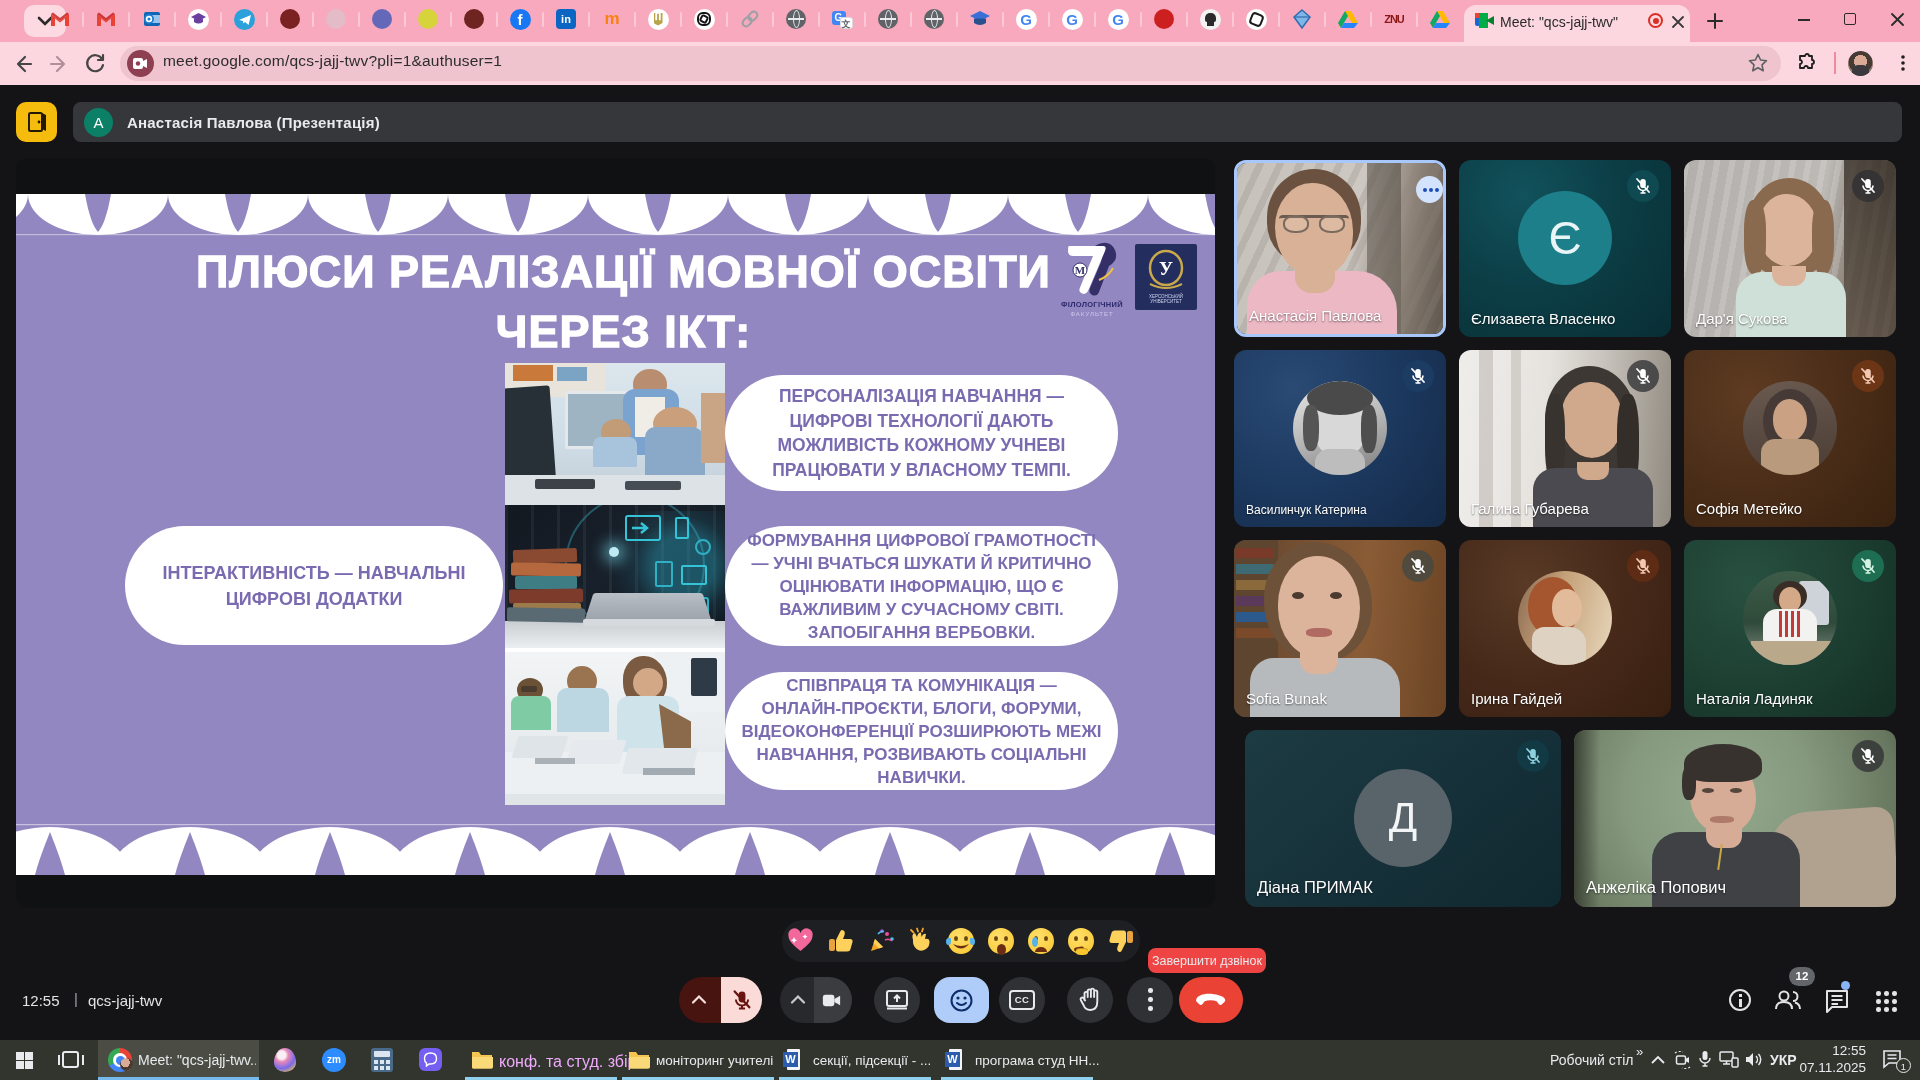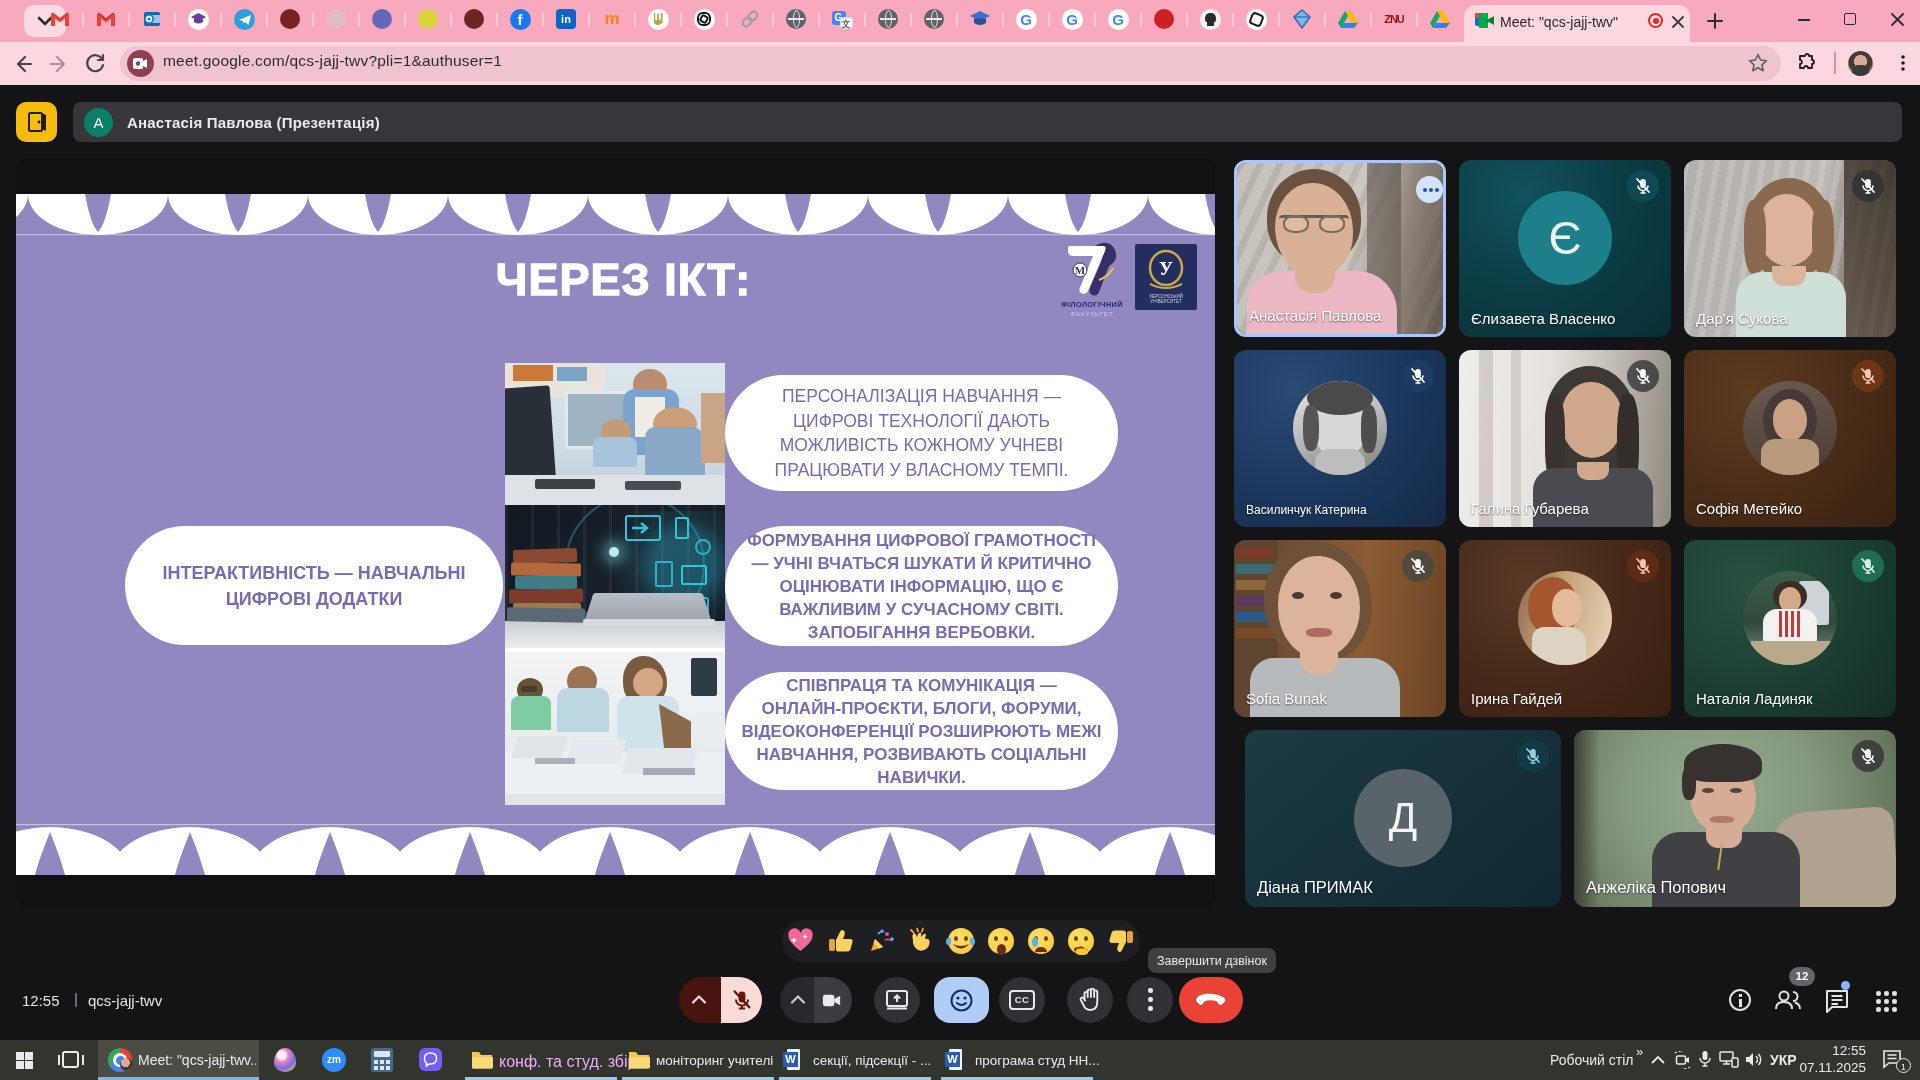--- a/index.html
+++ b/index.html
@@ -306,27 +306,28 @@
         <ellipse cx="734" cy="51" rx="80" ry="48" fill="#fff"></ellipse>
         <path d="M719 51 C724 32 731 16 734 8 C737 16 744 32 749 51 Z" fill="#9287c0"></path>
         <ellipse cx="874" cy="51" rx="80" ry="48" fill="#fff"></ellipse>
         <path d="M859 51 C864 32 871 16 874 8 C877 16 884 32 889 51 Z" fill="#9287c0"></path>
         <ellipse cx="1014" cy="51" rx="80" ry="48" fill="#fff"></ellipse>
         <path d="M999 51 C1004 32 1011 16 1014 8 C1017 16 1024 32 1029 51 Z" fill="#9287c0"></path>
         <ellipse cx="1154" cy="51" rx="80" ry="48" fill="#fff"></ellipse>
         <path d="M1139 51 C1144 32 1151 16 1154 8 C1157 16 1164 32 1169 51 Z" fill="#9287c0"></path>
       </svg>
 <div class="a" style="left:8px;top:52px;width:1199px;text-align:center;color:#fff;font-weight:bold;font-size:45px;letter-spacing:1px;-webkit-text-stroke:1.3px #fff">
+        <div>ПЛЮСИ РЕАЛІЗАЦІЇ МОВНОЇ ОСВІТИ</div>
         <div style="margin-top:8px">ЧЕРЕЗ ІКТ:</div>
       </div>
 <div class="a" style="left:109px;top:332px;width:378px;height:119px;background:#fff;border-radius:62px;display:flex;flex-direction:column;align-items:center;justify-content:center;text-align:center;color:#7a6bb1;font-weight:bold;font-size:18px;line-height:26px;letter-spacing:0px">
         <div style="white-space:nowrap">ІНТЕРАКТИВНІСТЬ — НАВЧАЛЬНІ</div>
         <div style="white-space:nowrap">ЦИФРОВІ ДОДАТКИ</div>
       </div>
-<div class="a" style="left:709px;top:181px;width:393px;height:116px;background:#fff;border-radius:62px;display:flex;flex-direction:column;align-items:center;justify-content:center;text-align:center;color:#7a6bb1;font-weight:normal;font-size:17.5px;line-height:24.5px;letter-spacing:0px">
+<div class="a" style="left:709px;top:181px;width:393px;height:116px;background:#fff;border-radius:62px;display:flex;flex-direction:column;align-items:center;justify-content:center;text-align:center;color:#7a6bb1;font-weight:bold;font-size:17.5px;line-height:24.5px;letter-spacing:0px">
         <div style="white-space:nowrap">ПЕРСОНАЛІЗАЦІЯ НАВЧАННЯ —</div>
         <div style="white-space:nowrap">ЦИФРОВІ ТЕХНОЛОГІЇ ДАЮТЬ</div>
         <div style="white-space:nowrap">МОЖЛИВІСТЬ КОЖНОМУ УЧНЕВІ</div>
         <div style="white-space:nowrap">ПРАЦЮВАТИ У ВЛАСНОМУ ТЕМПІ.</div>
       </div>
 <div class="a" style="left:709px;top:332px;width:393px;height:120px;background:#fff;border-radius:62px;display:flex;flex-direction:column;align-items:center;justify-content:center;text-align:center;color:#7a6bb1;font-weight:bold;font-size:17px;line-height:23px;letter-spacing:0px">
         <div style="white-space:nowrap">ФОРМУВАННЯ ЦИФРОВОЇ ГРАМОТНОСТІ</div>
         <div style="white-space:nowrap">— УЧНІ ВЧАТЬСЯ ШУКАТИ Й КРИТИЧНО</div>
         <div style="white-space:nowrap">ОЦІНЮВАТИ ІНФОРМАЦІЮ, ЩО Є</div>
         <div style="white-space:nowrap">ВАЖЛИВИМ У СУЧАСНОМУ СВІТІ.</div>
@@ -659,21 +660,21 @@
     <div class="a" style="left:1074px;top:936px;width:4px;height:5px;border-radius:50%;background:#6b4a12"></div>
     <div class="a" style="left:1084px;top:936px;width:4px;height:5px;border-radius:50%;background:#6b4a12"></div>
     <div class="a" style="left:1074px;top:947px;width:10px;height:3.5px;border-radius:2px;background:#6b2d12;transform:rotate(-10deg)"></div>
     <div class="a" style="left:1076px;top:949px;width:12px;height:6px;border-radius:40%;background:#f8c62e;box-shadow:0 -1px 0 #c8941a"></div>
     <svg class="a" style="left:1108px;top:928px" width="26" height="26" viewBox="0 0 26 26">
       <g transform="rotate(180 13 13)">
         <rect x="1" y="11" width="6" height="12" rx="2" fill="#e8a33d"></rect>
         <path d="M8 12 L12 4 Q13 1 15.5 2.5 Q17.5 4 16.5 7 L15 11 H22 Q25 11 24.5 14 L22.5 21 Q22 23.5 19 23.5 H10 Q8 23.5 8 21 Z" fill="#fdd15c"></path>
       </g>
     </svg>
-<div class="a" style="left:1148px;top:948px;width:128px;height:25px;background:#404040;border-radius:8px;color:#e8eaed;font-size:12.5px;display:flex;align-items:center;justify-content:center;white-space:nowrap">Завершити дзвінок</div>
+<div class="a" style="left:1148px;top:948px;width:118px;height:25px;background:#ef4444;border-radius:8px;color:#e8eaed;font-size:12.5px;display:flex;align-items:center;justify-content:center;white-space:nowrap">Завершити дзвінок</div>
 <div class="a" style="left:22px;top:992px;font-size:15px;color:#e3e3e3">12:55</div>
 <div class="a" style="left:74px;top:990px;font-size:15px;color:#9aa0a6">|</div>
 <div class="a" style="left:88px;top:992px;font-size:15px;color:#e3e3e3">qcs-jajj-twv</div>
 <div class="a" style="left:679px;top:977px;width:42px;height:46px;background:#471410;border-radius:24px 0 0 24px"></div>
 <svg class="a" style="left:691px;top:994px" width="16" height="11" viewBox="0 0 16 11">
       <path d="M2 8.5 L8 2.5 L14 8.5" stroke="#f5dedc" stroke-width="2.2" fill="none" stroke-linecap="round"></path>
     </svg>
 <div class="a" style="left:721px;top:977px;width:41px;height:46px;background:#fadbd8;border-radius:0 24px 24px 0"></div>
 <svg class="a" style="left:731px;top:989px" width="22" height="22" viewBox="0 0 18 18">
 <rect x="6.2" y="2" width="5.6" height="9" rx="2.8" fill="#681410"></rect>

